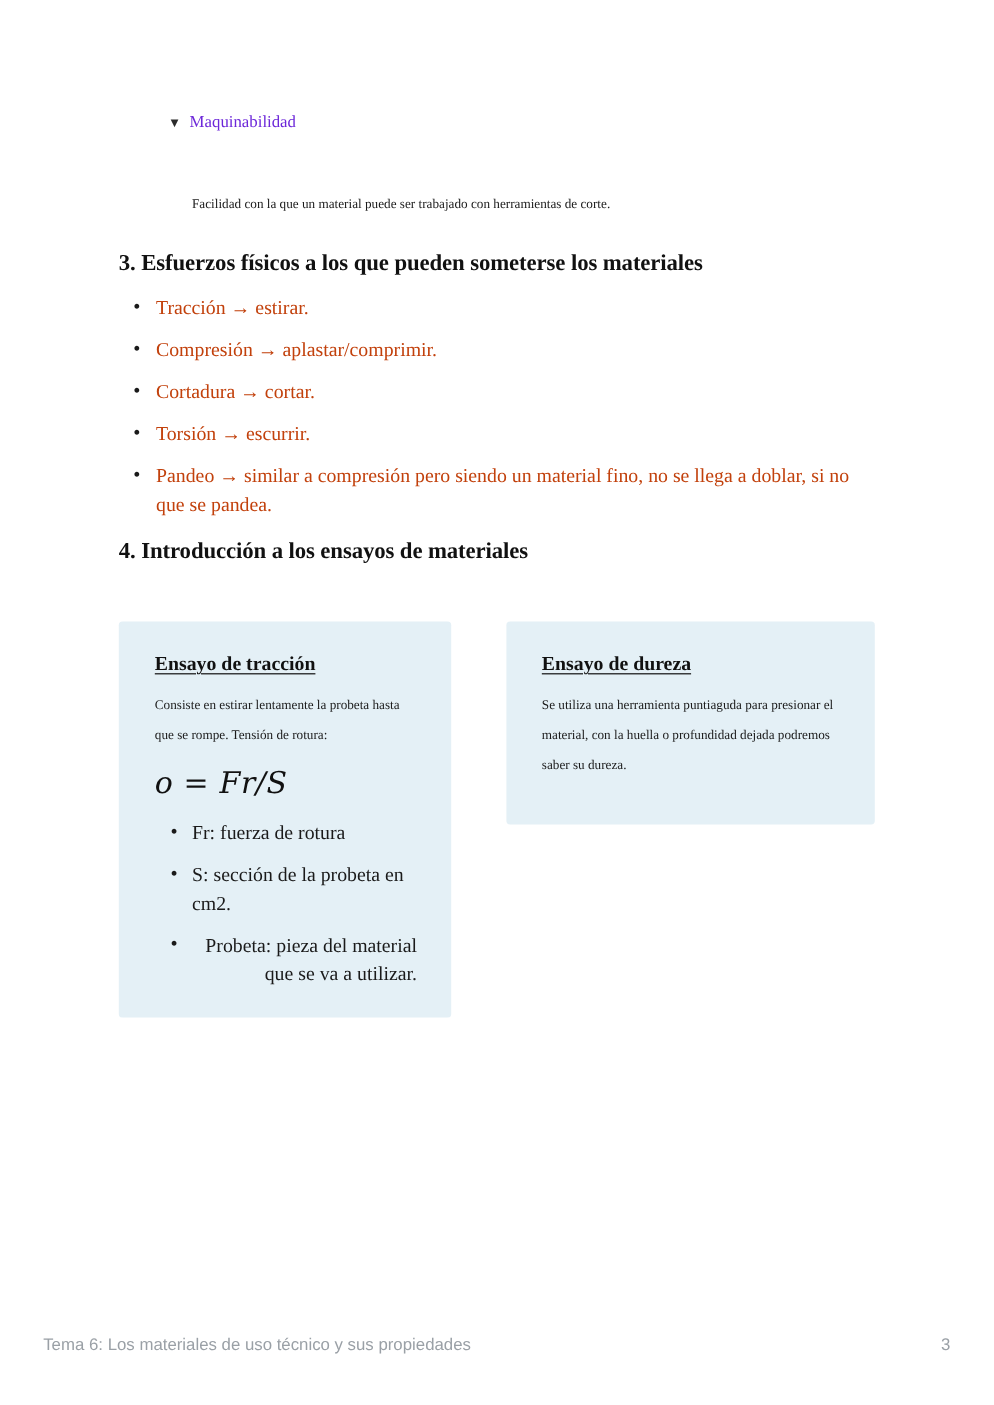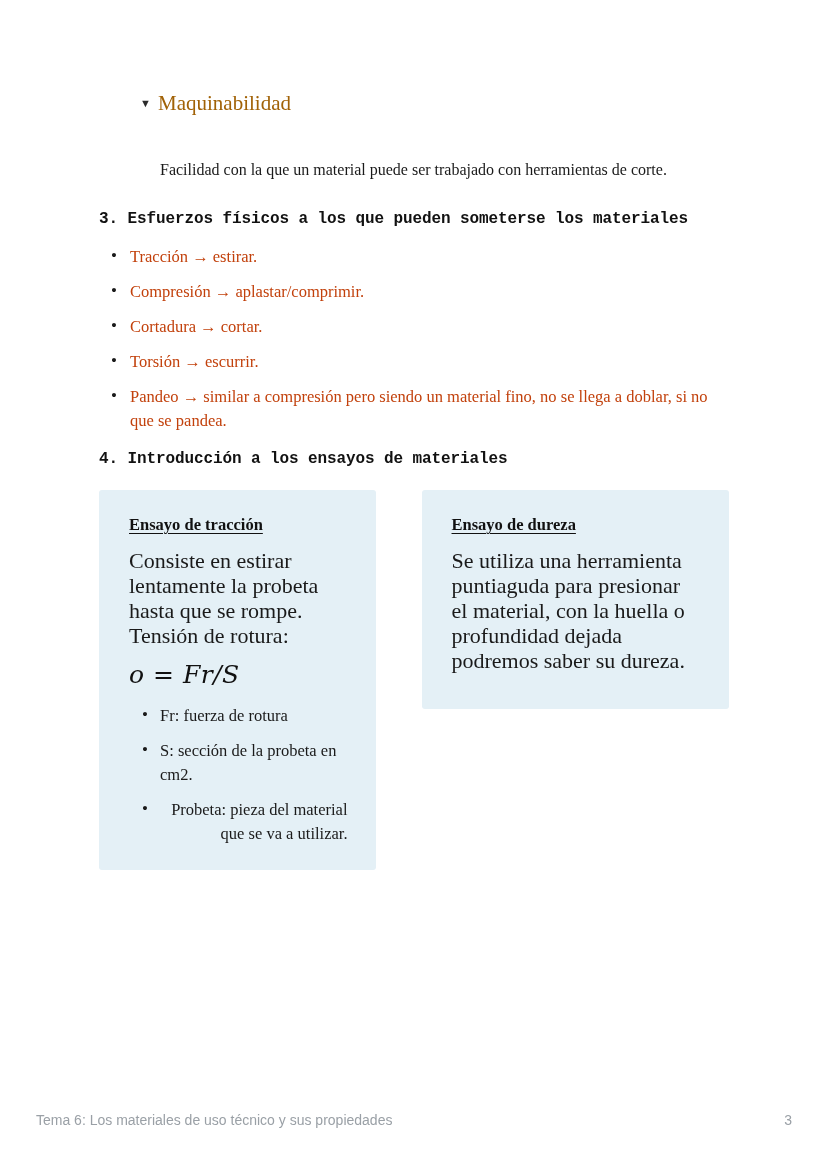--- a/index.html
+++ b/index.html
@@ -40,39 +40,39 @@
   }
   .toggle-caret {
     font-size: 11px;
     line-height: 22px;
     color: #2b2b2b;
     width: 18px;
     flex: 0 0 18px;
     text-align: left;
   }
   .toggle-title {
-    font-size: 21px;
+    font-size: 14px;
     line-height: 22px;
-    color: #a16207;
+    color: #6d28d9;
     text-align: right;
   }
   .toggle-body {
     margin-left: 61px;
-    font-size: 16px;
+    font-size: 11px;
     line-height: 24px;
     color: #1a1a1a;
     margin-bottom: 22px;
     margin-top: 44px;
   }
 
   
   h2.section-heading {
-    font-family: Liberation Mono, monospace;
+    font-family: Liberation Serif, serif;
     font-weight: bold;
-    font-size: 16px;
+    font-size: 19px;
     line-height: 31px;
     margin: 0 0 10px 0;
     color: #111111;
     letter-spacing: -0.1px;
   }
   .heading-spacer-top { margin-top: 30px; }
 
   
   ul.doc-list {
     list-style: none;
@@ -94,21 +94,21 @@
     top: -1px;
     font-size: 17px;
     line-height: 24px;
     color: #1a1a1a;
   }
 
   
   .cards {
     display: flex;
     gap: 46px;
-    margin-top: 15px;
+    margin-top: 43px;
     align-items: flex-start;
   }
   .card {
     background: #e4f0f6;
     border-radius: 3px;
     padding: 24px 28px 24px 30px;
     box-sizing: border-box;
   }
   .card.left  { width: 298px; }
   .card.right { width: 332px; }
@@ -116,21 +116,21 @@
   .card-title {
     font-weight: bold;
     font-size: 16.5px;
     line-height: 22px;
     text-decoration: underline;
     text-underline-offset: 3px;
     margin: 0 0 12px 0;
     color: #111111;
   }
   .card-p {
-    font-size: 22px;
+    font-size: 11px;
     line-height: 25px;
     margin: 0 0 12px 0;
     color: #1a1a1a;
   }
   .formula {
     text-align: left;
     font-family: "DejaVu Serif", serif;
     font-style: italic;
     font-size: 25px;
     line-height: 30px;

